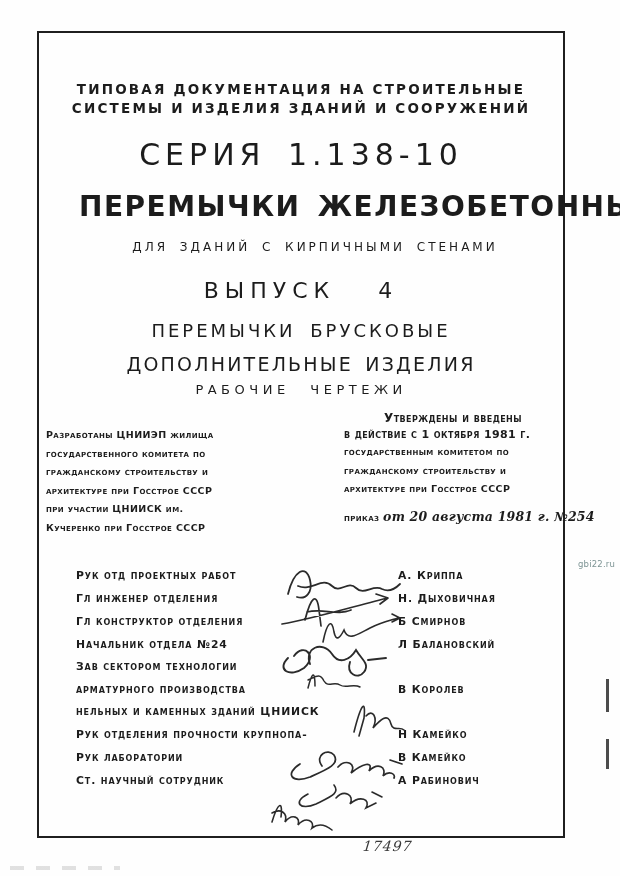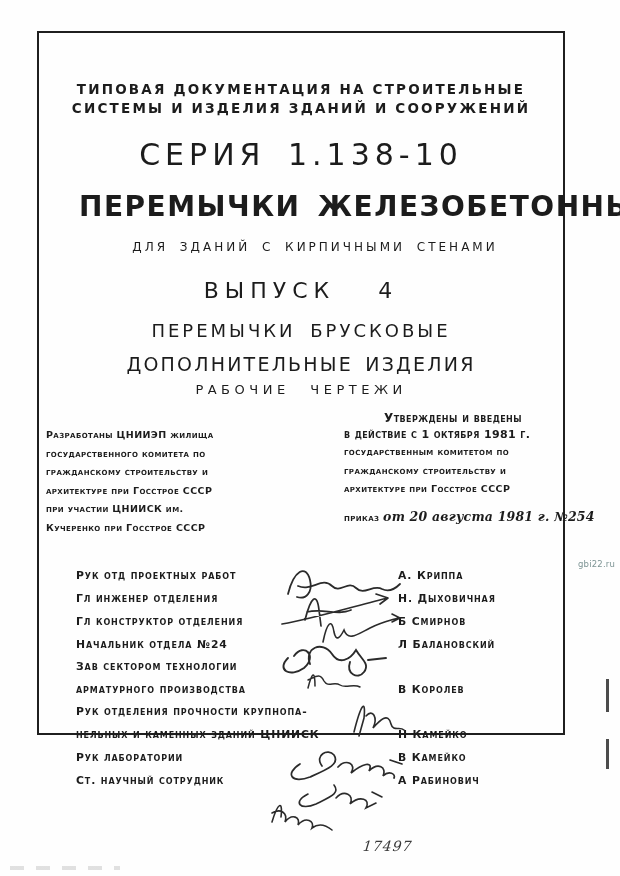--- a/index.html
+++ b/index.html
@@ -7,21 +7,21 @@
   body {
     background:#ffffff;
     font-family:"DejaVu Sans", sans-serif;
     color:#1c1c1c;
     position:relative;
     overflow:hidden;
   }
   .page { position:absolute; inset:0; background:#fefefe; }
 
   .frame {
-    position:absolute; left:37px; top:31px; width:528px; height:704px;
+    position:absolute; left:37px; top:31px; width:528px; height:807px;
     border:2px solid #1f1f1f;
   }
 
   .abs { position:absolute; left:0; width:100%; text-align:center; white-space:nowrap; }
 
   .hdr-line { font-size:13.5px; font-weight:bold; letter-spacing:2.2px; }
   .hdr1 { top:48px; }
   .hdr2 { top:67px; }
 
   .series { top:104px; font-size:30px; font-weight:normal; letter-spacing:5px; word-spacing:8px; }
@@ -145,22 +145,22 @@
       </div>
       <div class="sig-row">
         <div class="role">
           <div>Зав сектором технологии</div>
           <div>арматурного производства</div>
         </div>
         <div class="name">В Королев</div>
       </div>
       <div class="sig-row">
         <div class="role">
+          <div>нельных и каменных зданий ЦНИИСК</div>
           <div>Рук отделения прочности крупнопа-</div>
-          <div>нельных и каменных зданий ЦНИИСК</div>
         </div>
         <div class="name">Н Камейко</div>
       </div>
       <div class="sig-row">
         <div class="role">Рук лаборатории</div>
         <div class="name">В Камейко</div>
       </div>
       <div class="sig-row">
         <div class="role">Ст. научный сотрудник</div>
         <div class="name">А Рабинович</div>

